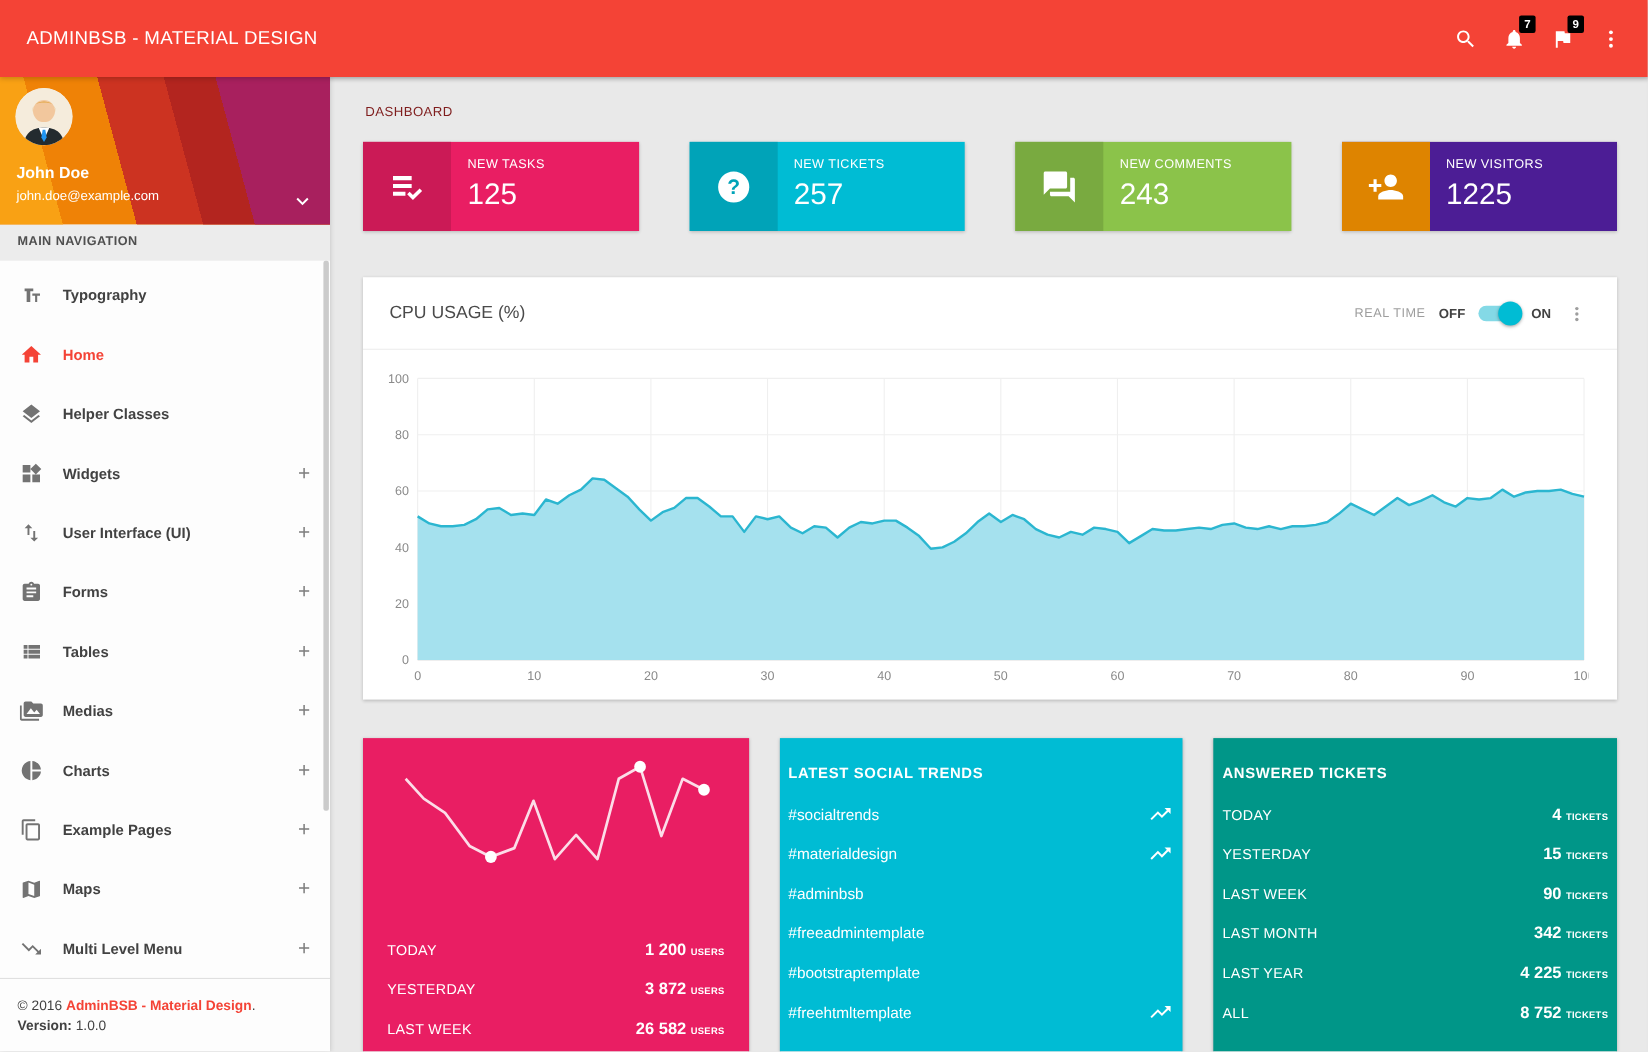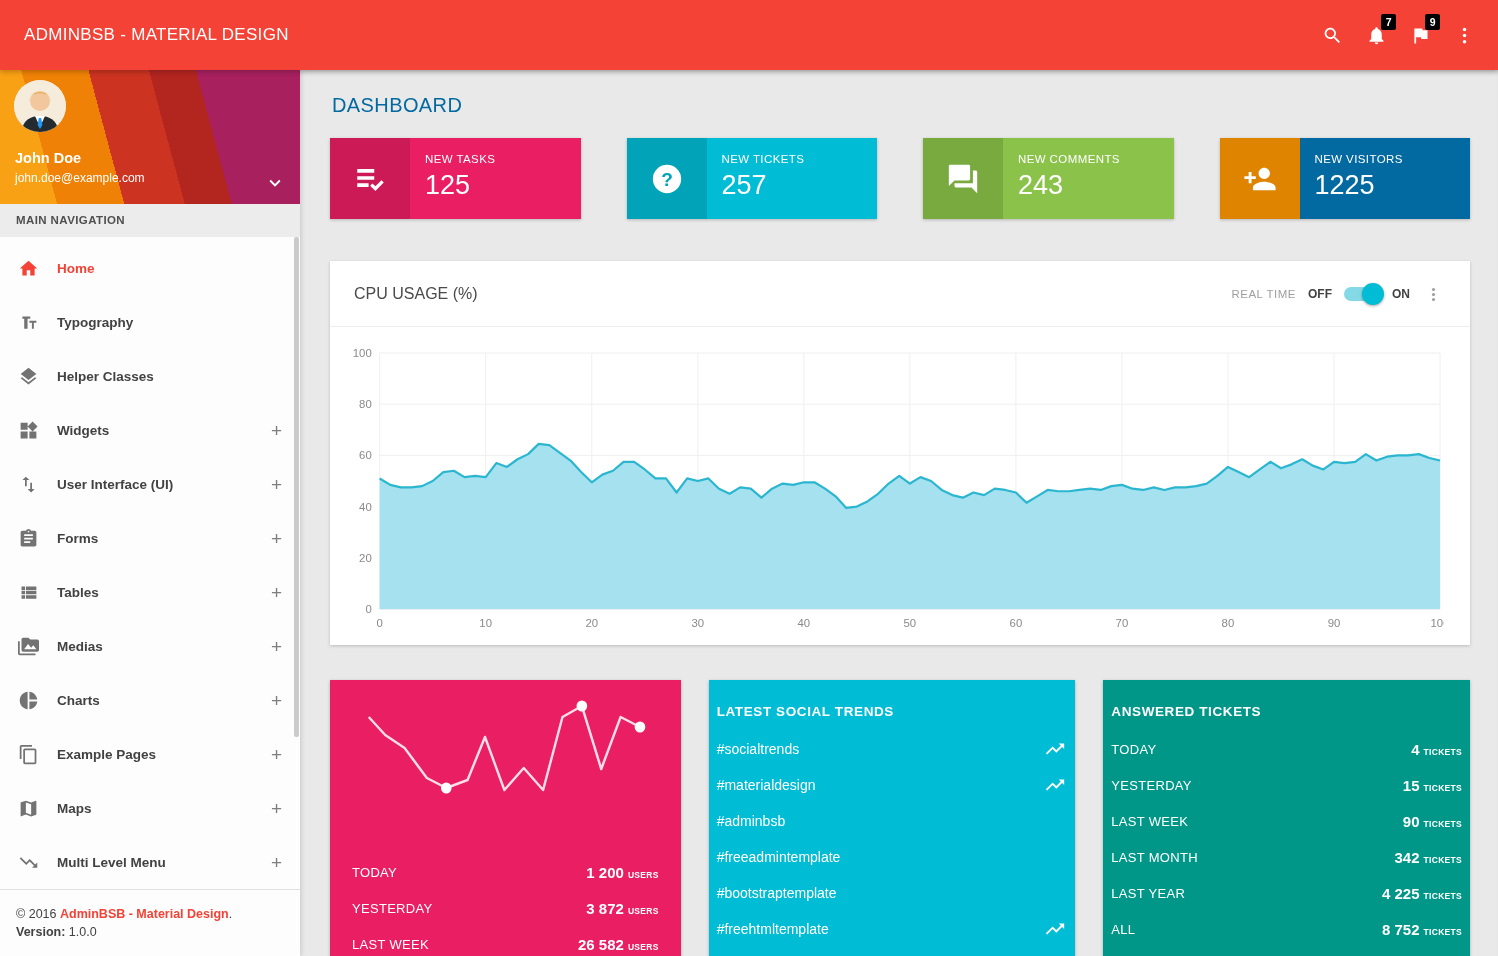--- a/index.html
+++ b/index.html
@@ -47,33 +47,33 @@
   .side-scroll { position:absolute; top:0; right:1px; width:5px; height:500px; background:#cbcbcb; border-radius:2px; }
 
   .sidebar-footer { flex:none; border-top:1px solid #e0e0e0; padding:13px 16px; font-size:12.5px; color:#424242; }
   .sidebar-footer .line { margin:4px 0; }
   .brand-link { color:#f44336; font-weight:700; cursor:pointer; }
   .version-label { font-weight:700; }
 
   
   .main { position:absolute; top:70px; left:300px; right:0; bottom:0; padding:0 28px 0 30px;
     background:#e9e9e9; box-shadow:inset 0 4px 5px -3px rgba(0,0,0,.18); overflow:hidden; }
-  .page-title { margin:24px 0 21px 2px; color:#0369a1; font-size:20px; letter-spacing:.4px; }
+  .page-title { margin:24px 0 21px 2px; color:#7f1d1d; font-size:12px; letter-spacing:.4px; }
 
   .info-row { display:flex; gap:46px; }
   .info-box { flex:1; height:81px; display:flex; color:#fff; box-shadow:0 1px 3px rgba(0,0,0,.22); }
   .ib-icon { width:80px; flex:none; display:grid; place-items:center; }
   .ib-icon svg { width:34px; height:34px; fill:#fff; }
   .ib-content { padding:15px 0 0 15px; }
   .ib-title { font-size:11.5px; letter-spacing:.4px; margin-bottom:5px; }
   .ib-value { font-size:27px; }
   .info-box.pink { background:#e91e63; } .info-box.pink .ib-icon { background:#cb1a56; }
   .info-box.cyan { background:#00bcd4; } .info-box.cyan .ib-icon { background:#00a3b8; }
   .info-box.green { background:#8bc34a; } .info-box.green .ib-icon { background:#79aa40; }
-  .info-box.orange { background:#0369a1; } .info-box.orange .ib-icon { background:#de8400; }
+  .info-box.orange { background:#4c1d95; } .info-box.orange .ib-icon { background:#de8400; }
 
   .cpu-card { margin-top:42px; background:#fff; box-shadow:0 1px 3px rgba(0,0,0,.2); }
   .cpu-header { display:flex; align-items:center; padding:20px 24px 19px 24px; border-bottom:1px solid #ededed; }
   .cpu-title { font-size:16px; color:#4a4a4a; }
   .cpu-controls { margin-left:auto; display:flex; align-items:center; }
   .rt-label { color:#9e9e9e; font-size:11.5px; letter-spacing:.5px; margin-right:12px; }
   .sw-label { color:#424242; font-size:12px; font-weight:700; }
   .toggle { position:relative; width:36px; height:24px; margin:0 12px; cursor:pointer; }
   .toggle .track { position:absolute; left:0; top:5px; width:36px; height:14px; border-radius:7px; background:#84d9e6; }
   .toggle .knob { position:absolute; right:-4px; top:1px; width:22px; height:22px; border-radius:50%;
@@ -155,36 +155,36 @@
     <div class="user-chevron">
       <svg viewBox="0 0 24 24">
           <path d="M7.41 8.59L12 13.17l4.59-4.58L18 10l-6 6-6-6 1.41-1.41z"></path>
         </svg>
     </div>
   </div>
 
   <div class="nav-label">MAIN NAVIGATION</div>
 
   <div class="menu">
-    <div class="menu-item active">
-      <span class="mi-icon">
-          <svg viewBox="0 0 24 24">
-            <path d="M10 20v-6h4v6h5v-8h3L12 3 2 12h3v8z"></path>
-          </svg>
-        </span>
-      <span class="mi-label">Home</span>
-    </div>
     <div class="menu-item">
       <span class="mi-icon">
           <svg viewBox="0 0 24 24">
             <path d="M5 5h9v2.8h-3.1V19H7.1V7.8H5z"></path>
             <path d="M13 10h8v2.4h-2.9V19h-2.2v-6.6H13z"></path>
           </svg>
         </span>
       <span class="mi-label">Typography</span>
+    </div>
+    <div class="menu-item active">
+      <span class="mi-icon">
+          <svg viewBox="0 0 24 24">
+            <path d="M10 20v-6h4v6h5v-8h3L12 3 2 12h3v8z"></path>
+          </svg>
+        </span>
+      <span class="mi-label">Home</span>
     </div>
     <div class="menu-item">
       <span class="mi-icon">
           <svg viewBox="0 0 24 24">
             <path d="M11.99 18.54l-7.37-5.73L3 14.07l9 7 9-7-1.63-1.27-7.38 5.74zM12 16l7.36-5.73L21 9l-9-7-9 7 1.63 1.27L12 16z"></path>
           </svg>
         </span>
       <span class="mi-label">Helper Classes</span>
     </div>
     <div class="menu-item">

